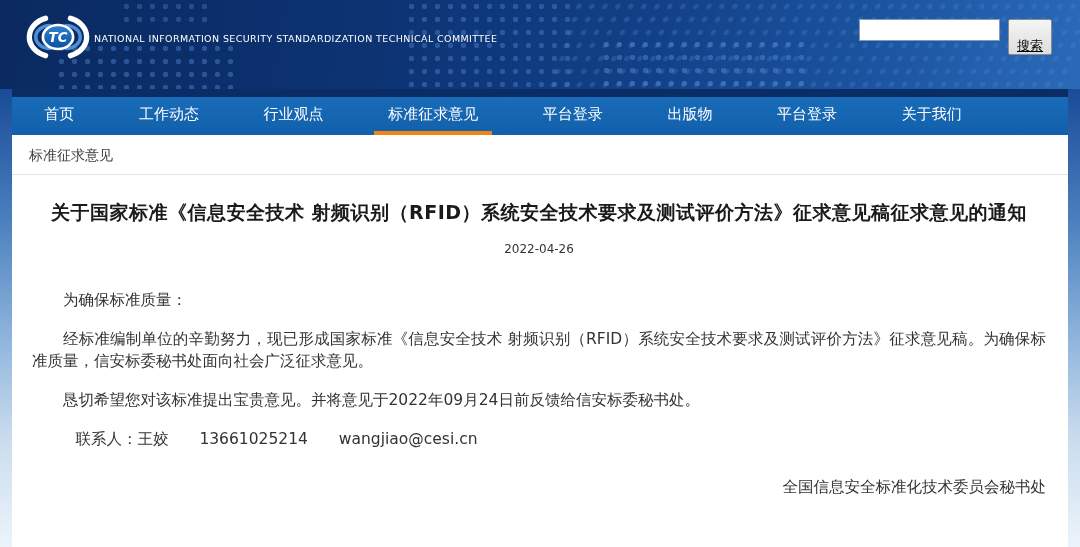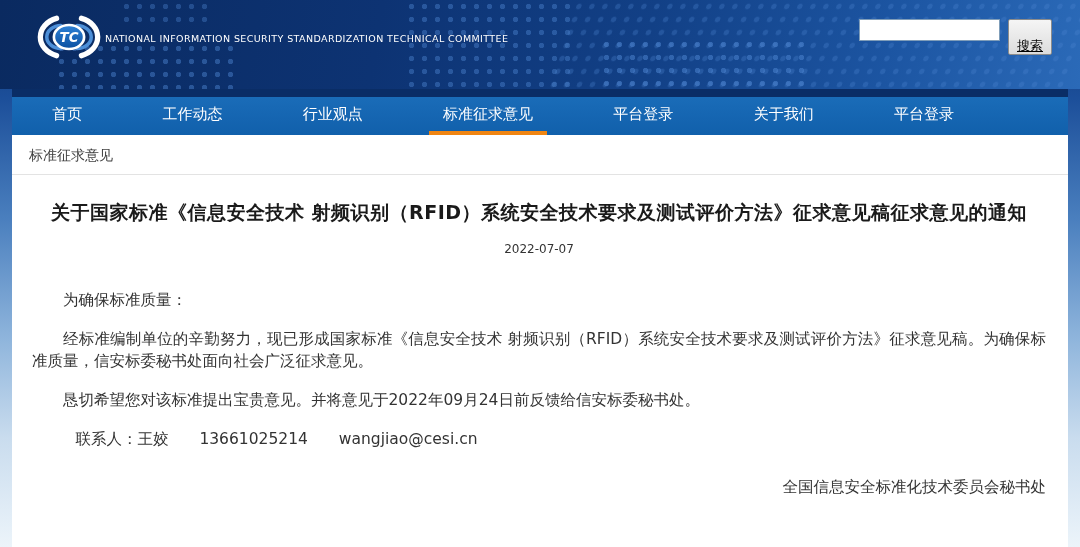--- a/index.html
+++ b/index.html
@@ -21,21 +21,21 @@
     background-image: radial-gradient(circle, rgba(78,134,210,0.6) 2.4px, rgba(78,134,210,0) 3px);
     background-size: 13px 13px;
     pointer-events: none;
   }
   .d1 { left: 55px;  top: 42px; width: 180px; height: 47px; opacity: .75; }
   .d2 { left: 120px; top: 0;    width: 90px;  height: 22px; opacity: .6; }
   .d3 { left: 405px; top: 0;    width: 170px; height: 89px; opacity: .7; }
   .d4 { left: 560px; top: 0;    width: 520px; height: 89px; opacity: .5; transform: skewX(-18deg); }
   .d5 { left: 600px; top: 38px; width: 210px; height: 51px; opacity: .85; }
 
-  .brand { position: absolute; left: 37px; top: 10px; display: flex; align-items: center; }
+  .brand { position: absolute; left: 26px; top: 10px; display: flex; align-items: center; }
   .logo-svg { width: 64px; height: 54px; margin-right: 4px; }
   .brand-text { display: flex; flex-direction: column; }
   .site-title {
     font-size: 25px;
     font-weight: bold;
     color: #ff6600;
     letter-spacing: 0.5px;
     text-shadow: 1px 1px 0 #fff, -1px -1px 0 #fff, 1px -1px 0 #fff, -1px 1px 0 #fff, 2px 3px 3px rgba(0,0,0,.45);
     white-space: nowrap;
   }
@@ -157,31 +157,32 @@
 
   <div class="shell">
 
     <nav class="main-nav">
       <ul class="nav-list">
         <li class="nav-item">首页</li>
         <li class="nav-item">工作动态</li>
         <li class="nav-item">行业观点</li>
         <li class="nav-item active">标准征求意见</li>
         <li class="nav-item">平台登录</li>
+        <li class="nav-item">出版物</li>
+        <li class="nav-item">平台登录</li>
         <li class="nav-item">关于我们</li>
-        <li class="nav-item">平台登录</li>
       </ul>
     </nav>
 
     <main class="content">
       <div class="breadcrumb">标准征求意见</div>
 
       <article>
         <h1 class="article-title">关于国家标准《信息安全技术 射频识别（RFID）系统安全技术要求及测试评价方法》征求意见稿征求意见的通知</h1>
-        <div class="pub-date">2022-07-07</div>
+        <div class="pub-date">2022-04-26</div>
 
         <p class="salutation">为确保标准质量：</p>
         <p class="para">经标准编制单位的辛勤努力，现已形成国家标准《信息安全技术 射频识别（RFID）系统安全技术要求及测试评价方法》征求意见稿。为确保标准质量，信安标委秘书处面向社会广泛征求意见。</p>
         <p class="para">恳切希望您对该标准提出宝贵意见。并将意见于2022年09月24日前反馈给信安标委秘书处。</p>
         <p class="para contact">联系人：王姣　　13661025214　　wangjiao@cesi.cn</p>
 
         <div class="signature">全国信息安全标准化技术委员会秘书处</div>
 
       </article>
     </main>

